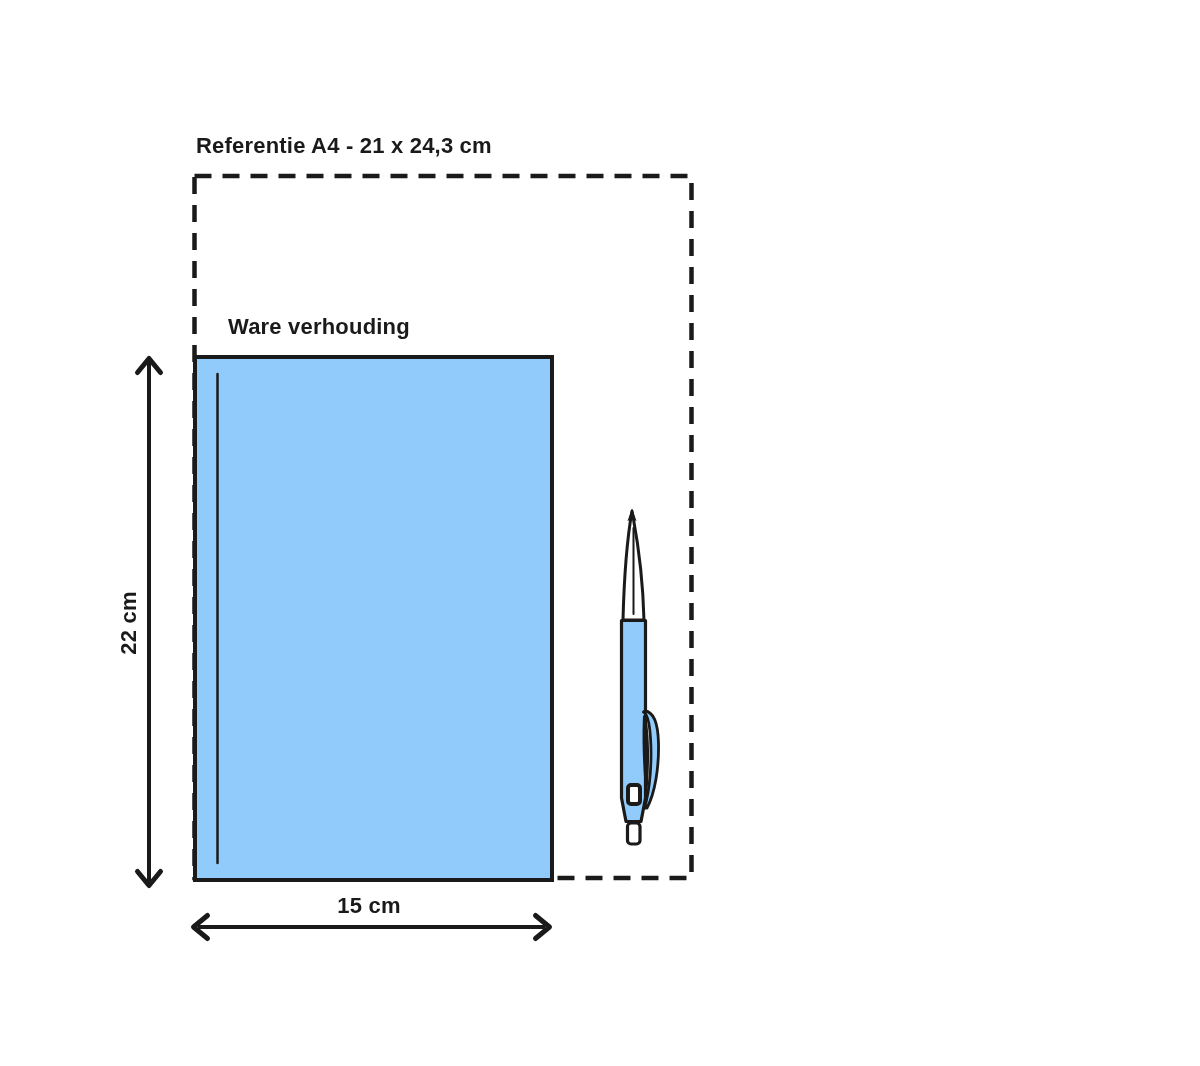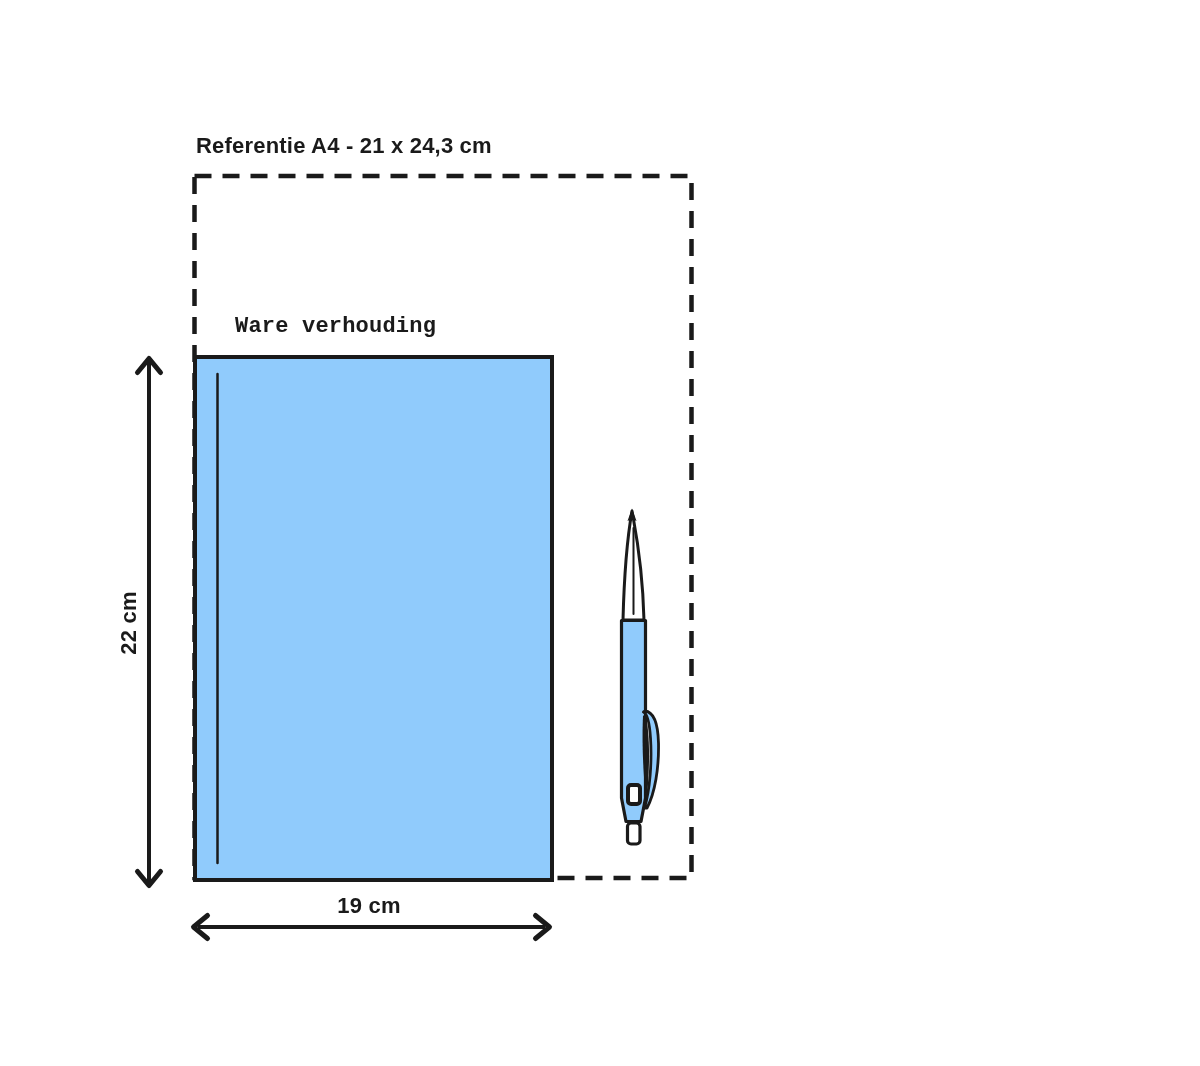--- a/index.html
+++ b/index.html
@@ -13,21 +13,21 @@
   .diagram-svg{position:absolute;left:0;top:0;width:1200px;height:1066px;}
   .lbl{
     position:absolute;
     color:#1a1a1a;
     font-size:22px;
     font-weight:600;
     white-space:nowrap;
     letter-spacing:0.2px;
   }
   .lbl-title{left:196px;top:133px;}
-  .lbl-scale{left:235px;top:314px;font-family:Liberation Mono, monospace;}
+  .lbl-scale{left:228px;top:314px;}
   .lbl-height{
     left:129px;top:623px;
     transform:translate(-50%,-50%) rotate(-90deg);
   }
   .lbl-width{left:369px;top:893px;transform:translateX(-50%);}
   
   .stroke-line{stroke:#1a1a1a;}
   .fill-line{fill:#1a1a1a;}
   .fill-blue{fill:#90cbfc;}
   .fill-white{fill:#ffffff;}
@@ -77,15 +77,15 @@
       <rect x="627.5" y="823" width="12.5" height="21" rx="3.5" class="fill-white stroke-line" stroke-width="3.2"></rect>
     </g>
   </svg>
 
   <div class="lbl lbl-title">Referentie A4 - 21 x 24,3 cm</div>
 
   <div class="lbl lbl-scale">Ware verhouding</div>
 
   <div class="lbl lbl-height">22 cm</div>
 
-  <div class="lbl lbl-width">19 cm</div>
+  <div class="lbl lbl-width">15 cm</div>
 
 </div>
 
 </body></html>

